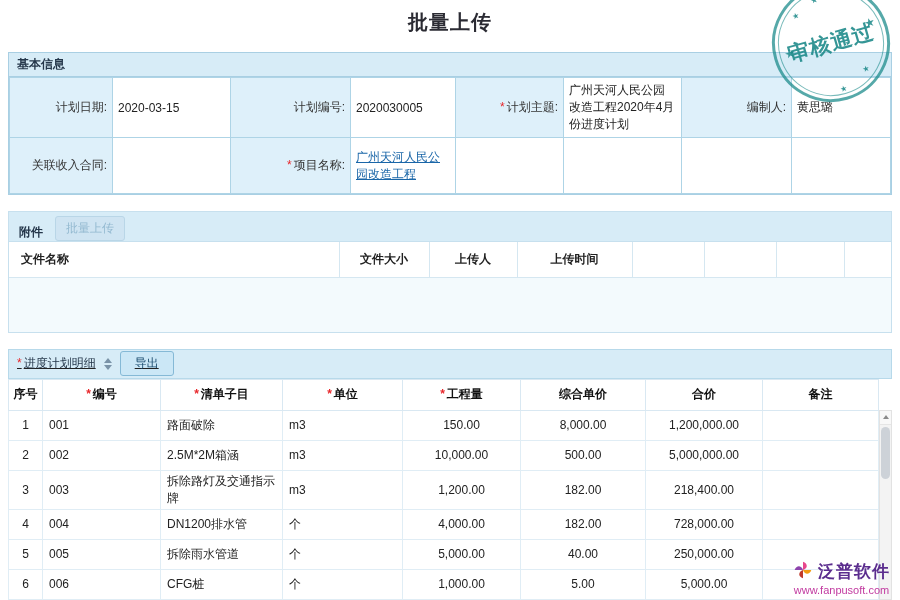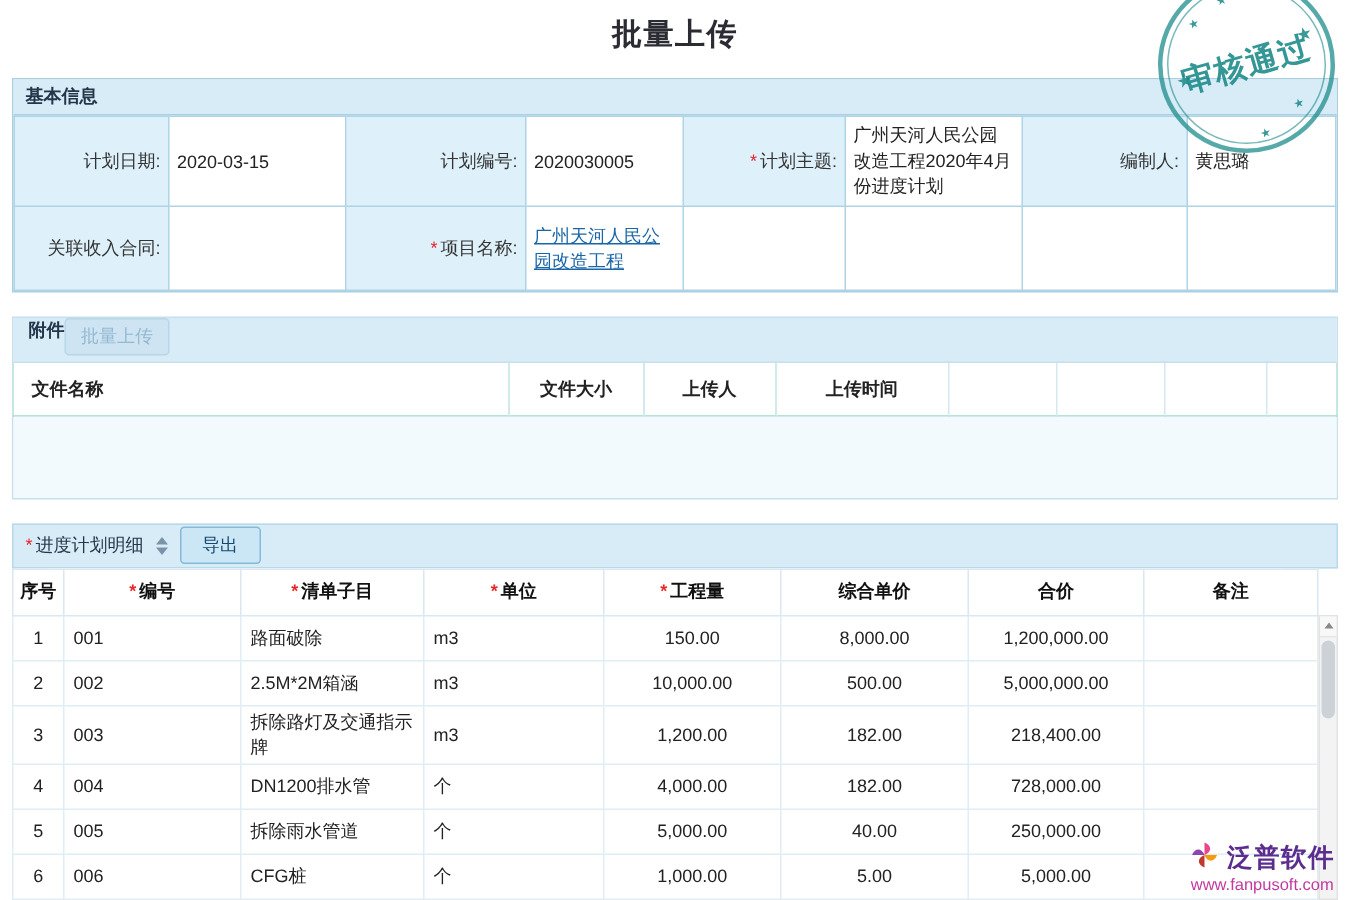--- a/index.html
+++ b/index.html
@@ -67,21 +67,21 @@
   .form-table tr:first-child td { height: 60px; }
   .form-table tr:last-child td { height: 56px; }
   .form-table .lbl { background: #def0fa; text-align: right; color: #333; }
   .form-table .val { background: #fff; text-align: left; }
   .link { color: #1a66a8; text-decoration: underline; cursor: pointer; }
 
   
   .attach { margin-top: 16px; border: 1px solid #c7e0ee; }
   .attach-bar {
     background: #d7ecf7; height: 30px;
-    display: flex; align-items: flex-start; 
+    display: flex; align-items: flex-end; gap: 12px;
     padding: 0 10px;
     border-bottom: 1px solid #c7e0ee;
   }
   .attach-title { font-weight: bold; color: #24364a; }
   .btn-batch {
     background: #cfe4f2; color: #93b9d0;
     border: 1px solid #b9d6e7; border-radius: 3px;
     padding: 3px 10px; font-size: 12px;
     font-family: inherit;
   }
@@ -94,20 +94,21 @@
   .attach-table th:first-child { text-align: left; padding-left: 12px; }
   .attach-table th:last-child { border-right: none; }
   .attach-empty { height: 54px; background: #f3fafd; }
 
   
   .details { margin-top: 16px; }
   .detail-bar {
     background: #d7ecf7; border: 1px solid #b7d9ea;
     height: 30px; display: flex; align-items: center; gap: 8px;
     padding: 0 8px;
+    text-decoration: underline;
   }
   .detail-title { color: #24364a; }
   .sort-icon { display: inline-flex; flex-direction: column; gap: 2px; cursor: pointer; }
   .sort-icon i { width:0; height:0; border-left:4px solid transparent; border-right:4px solid transparent; display:block; }
   .sort-icon .up   { border-bottom: 5px solid #7a93a8; }
   .sort-icon .down { border-top: 5px solid #7a93a8; }
   .btn-export {
     background: #cbe7f6; border: 1px solid #85b9d6; color: #17486b;
     padding: 3px 14px; border-radius: 3px; font-size: 12px; cursor: pointer;
     font-family: inherit;

